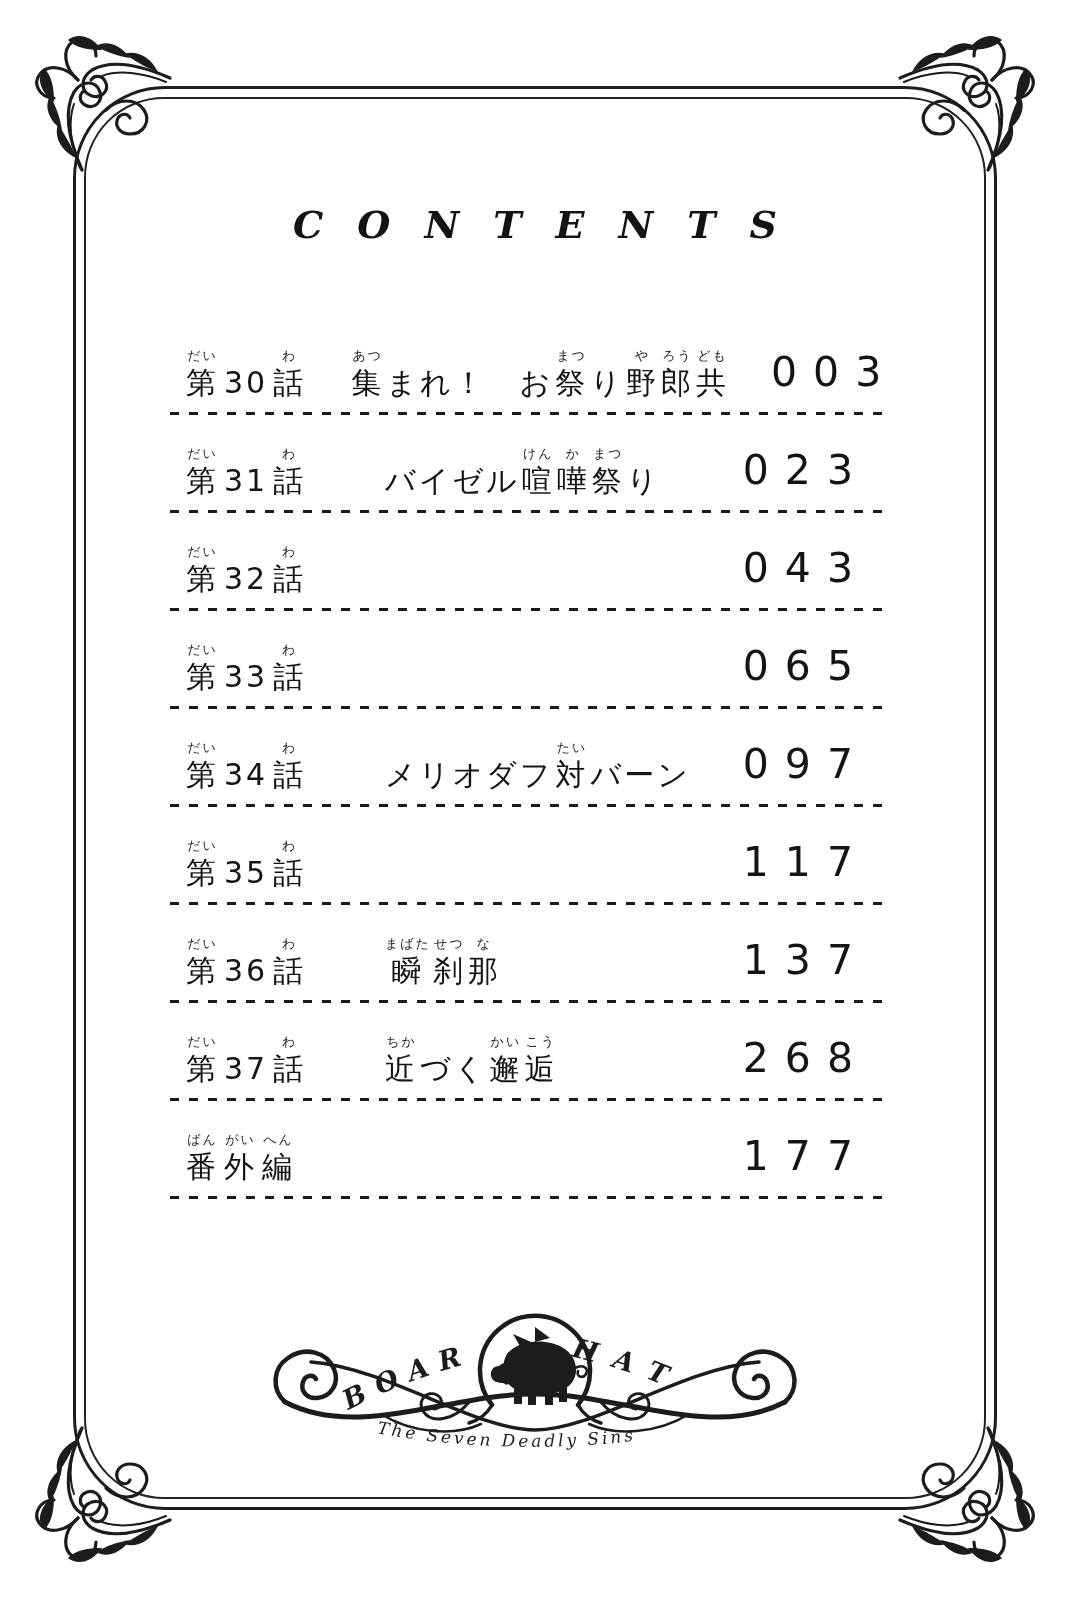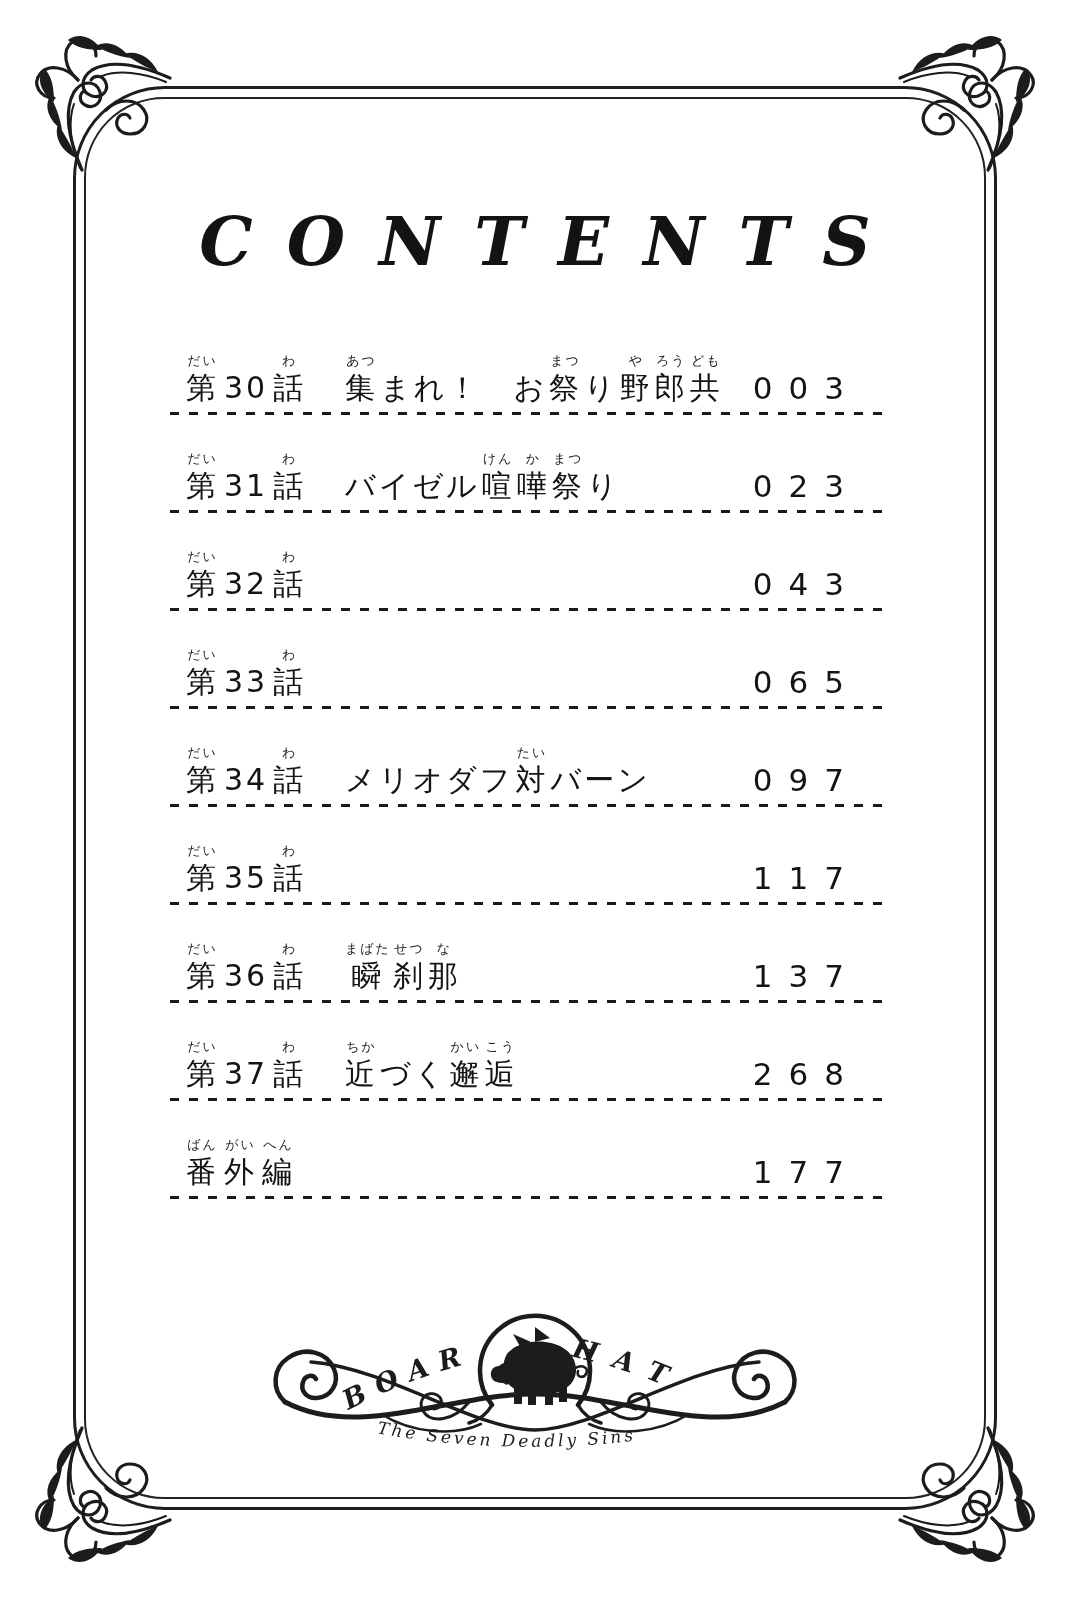--- a/index.html
+++ b/index.html
@@ -26,47 +26,47 @@
   .corner.tr { right:18px; top:20px;  transform:scaleX(-1); }
   .corner.bl { left:18px;  bottom:22px; transform:scaleY(-1); }
   .corner.br { right:18px; bottom:22px; transform:scale(-1,-1); }
 
   
   .heading {
     position:absolute; left:0; top:202px; width:1070px;
     text-align:center;
     font-family:"DejaVu Serif","Liberation Serif",serif;
     font-style:italic; font-weight:600;
-    font-size:67px; letter-spacing:34px; text-indent:34px;
+    font-size:38px; letter-spacing:34px; text-indent:34px;
     color:#131313; white-space:nowrap;
   }
 
   
   .rows { position:absolute; left:170px; top:0; width:718px; height:1600px; }
   .row {
     position:absolute; left:0; width:718px; height:74px;
-    display:flex; align-items:flex-end;
+    display:flex; align-items:center;
     background:repeating-linear-gradient(90deg,#1a1a1a 0 9px,transparent 9px 19px) left bottom/100% 3px no-repeat;
-    box-sizing:border-box; padding-bottom:10px;
+    box-sizing:border-box; padding-bottom:10px;gap:40px;
   }
   .chapter { width:175px; padding-left:16px; box-sizing:border-box; white-space:nowrap; }
   .titlecol { flex:1; white-space:nowrap; }
   .seg { display:inline-flex; flex-direction:column; align-items:center; margin-right:2px; }
   .chapter .seg { margin-right:5px; }
   .seg .rt {
     font-size:13px; line-height:1; height:17px; letter-spacing:2px;
     white-space:pre; color:#1b1b1b;
   }
   .seg .rb {
     font-size:30px; line-height:1.15; letter-spacing:3px; white-space:pre;
     font-weight:500; color:#141414;
   }
   .pagenum {
-    margin-left:auto; margin-right:28px;
-    font-size:31px; letter-spacing:16px; line-height:1.1;
+    margin-left:auto; margin-right:19px;
+    font-size:41px; letter-spacing:16px; line-height:1.1;
     font-weight:500; color:#141414; white-space:nowrap;
   }
 
   
   .logo { position:absolute; left:263px; top:1282px; width:544px; height:175px; }
 
   svg .ink  { stroke:#1c1c1c; fill:none; stroke-linecap:round; }
   svg .fill { fill:#1c1c1c; stroke:none; }
 </style>
 </head>

